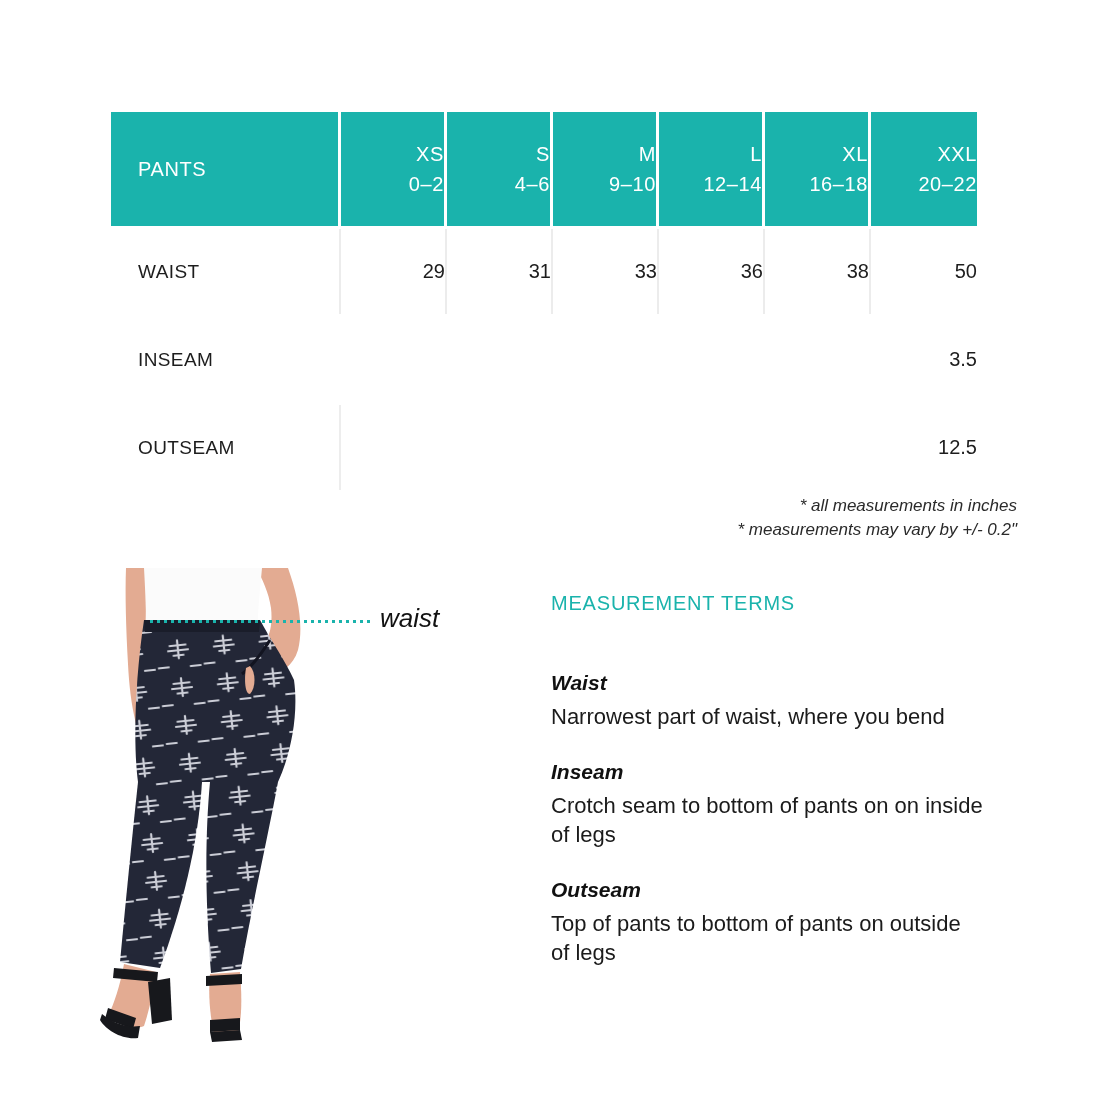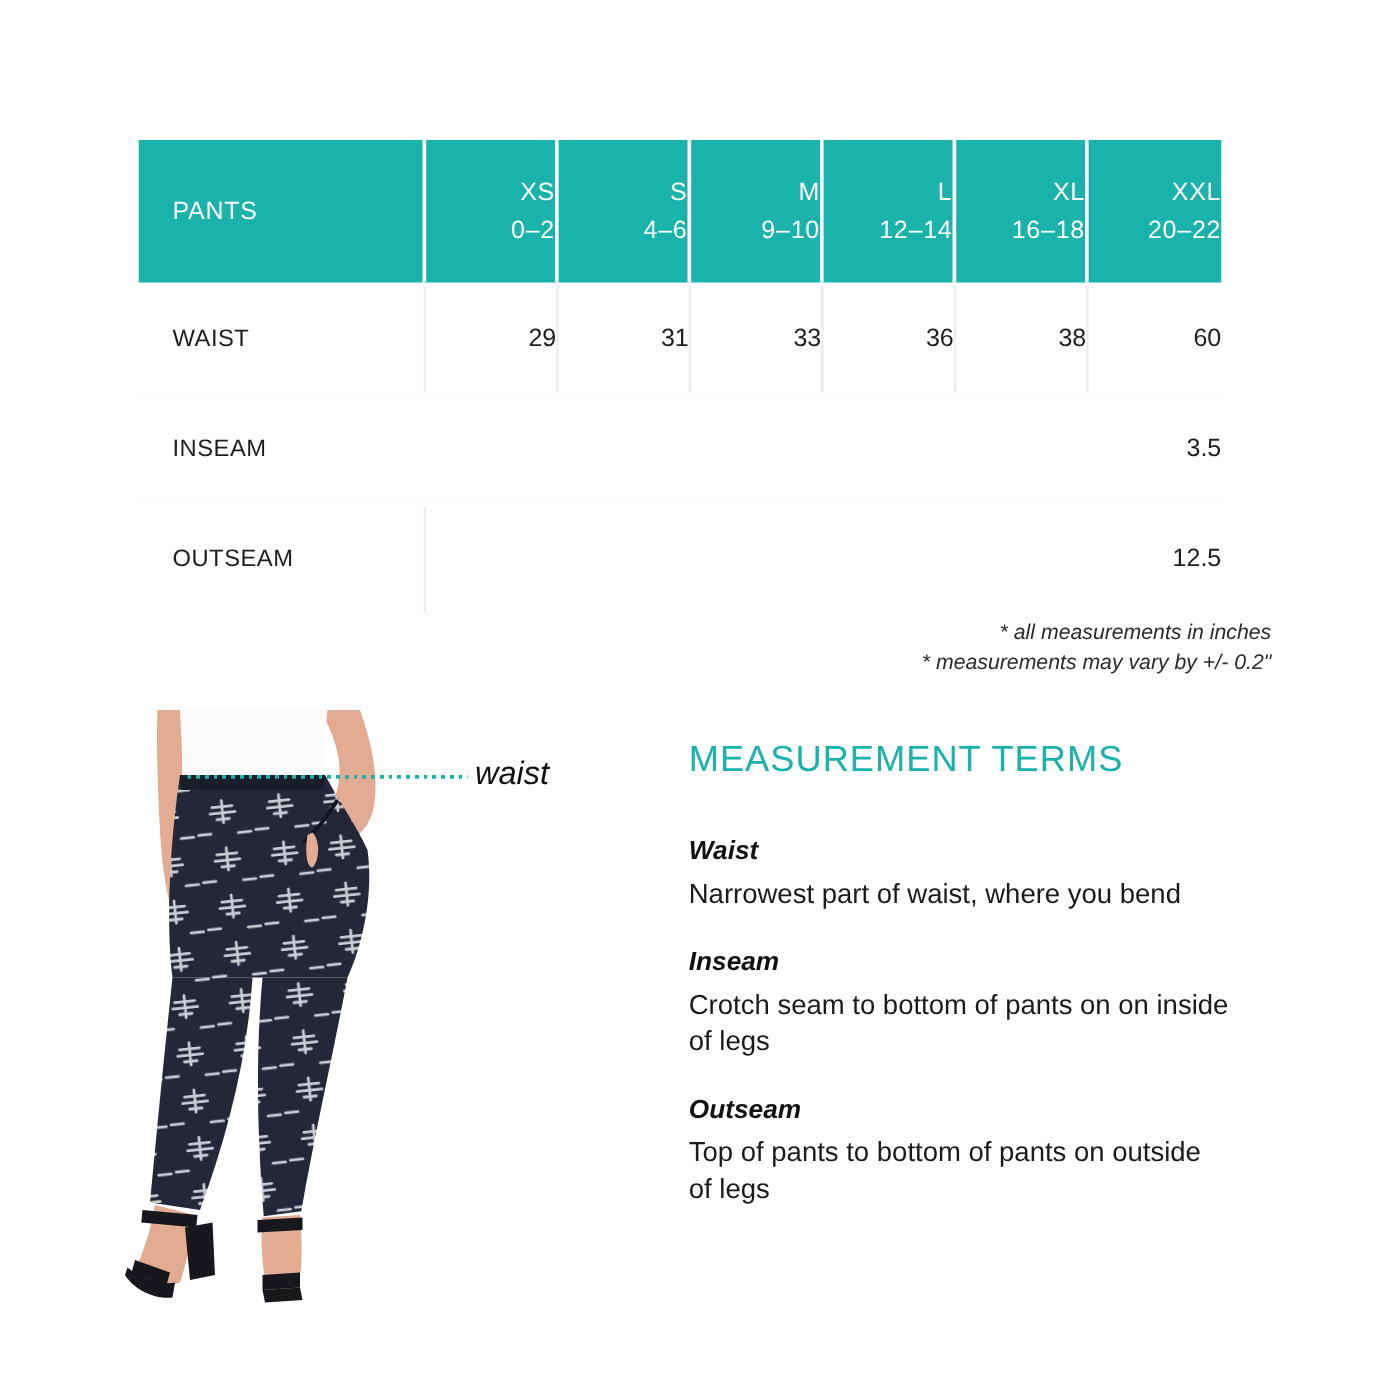--- a/index.html
+++ b/index.html
@@ -37,21 +37,21 @@
 
   
   .figure-wrap{position:absolute;left:100px;top:568px;width:220px;height:522px;}
   .figure-wrap svg{display:block;width:100%;height:100%;}
   .waist-line{position:absolute;left:150px;top:620px;width:224px;height:3px;
     background-image:repeating-linear-gradient(to right,var(--accent-teal) 0 3px,transparent 3px 7px);}
   .waist-word{position:absolute;left:380px;top:603px;font-size:26px;font-style:italic;color:#121212;}
 
   
   .terms{position:absolute;left:551px;top:592px;width:434px;}
-  .terms-heading{margin:0 0 44px 0;font-size:29px;font-weight:400;letter-spacing:.8px;color:var(--accent-teal);}
+  .terms-heading{margin:0 0 56px 0;font-size:20px;font-weight:400;letter-spacing:.8px;color:var(--accent-teal);}
   .term-block{margin-top:29px;}
   .term-block.first{margin-top:0;}
   .term-name{font-size:21px;font-weight:700;font-style:italic;margin:0 0 7px 0;color:#111;}
   .term-def{font-size:22px;line-height:29px;margin:0;color:#1b1b1b;}
 </style>
 </head>
 <body>
 
 <div class="canvas">
 
@@ -86,21 +86,21 @@
       </div>
     </div>
 
     <div class="trow body white-row row-waist">
       <div class="tcell label-cell">WAIST</div>
       <div class="tcell">29</div>
       <div class="tcell">31</div>
       <div class="tcell">33</div>
       <div class="tcell">36</div>
       <div class="tcell">38</div>
-      <div class="tcell">60</div>
+      <div class="tcell">50</div>
     </div>
 
     <div class="trow body row-inseam">
       <div class="tcell label-cell">INSEAM</div>
       <div class="tcell merged-cell">3.5</div>
     </div>
 
     <div class="trow body white-row row-outseam">
       <div class="tcell label-cell">OUTSEAM</div>
       <div class="tcell merged-cell">12.5</div>

